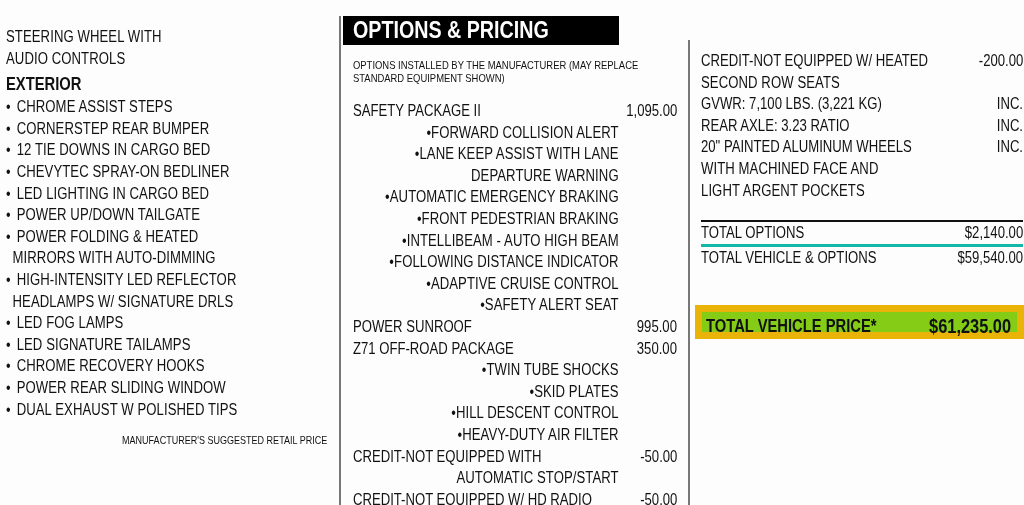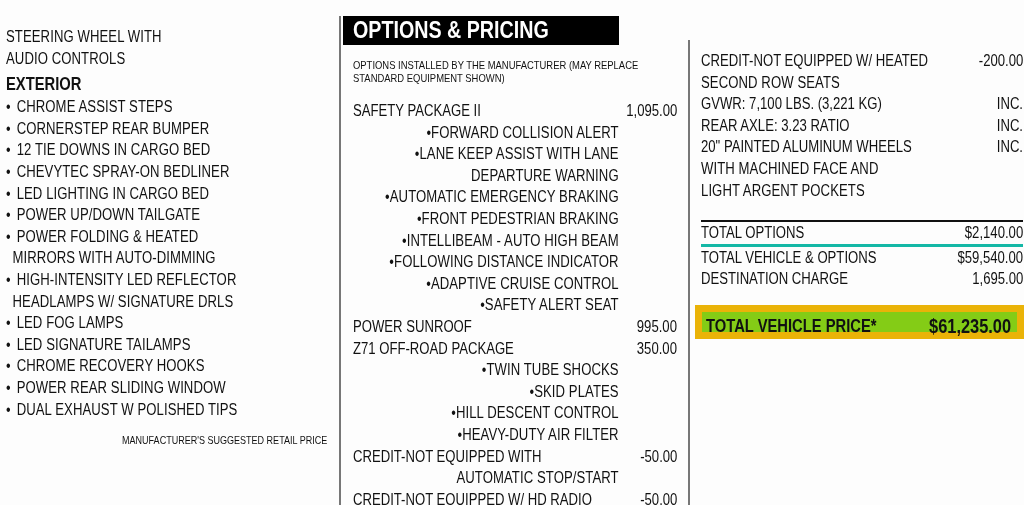--- a/index.html
+++ b/index.html
@@ -144,23 +144,19 @@
 
   <div class="totals">
     <div class="row ul">
       <span class="l">TOTAL OPTIONS</span>
       <span class="r">$2,140.00</span>
     </div>
     <div class="row">
       <span class="l">TOTAL VEHICLE &amp; OPTIONS</span>
       <span class="r">$59,540.00</span>
     </div>
-    <div class="row">
-      <span class="l">DESTINATION CHARGE</span>
-      <span class="r">1,695.00</span>
-    </div>
   </div>
 
   <div class="price-box pb2">
     <span class="pl">TOTAL VEHICLE PRICE*</span>
     <span class="pv">$61,235.00</span>
   </div>
 </div>
 
 </body></html>

